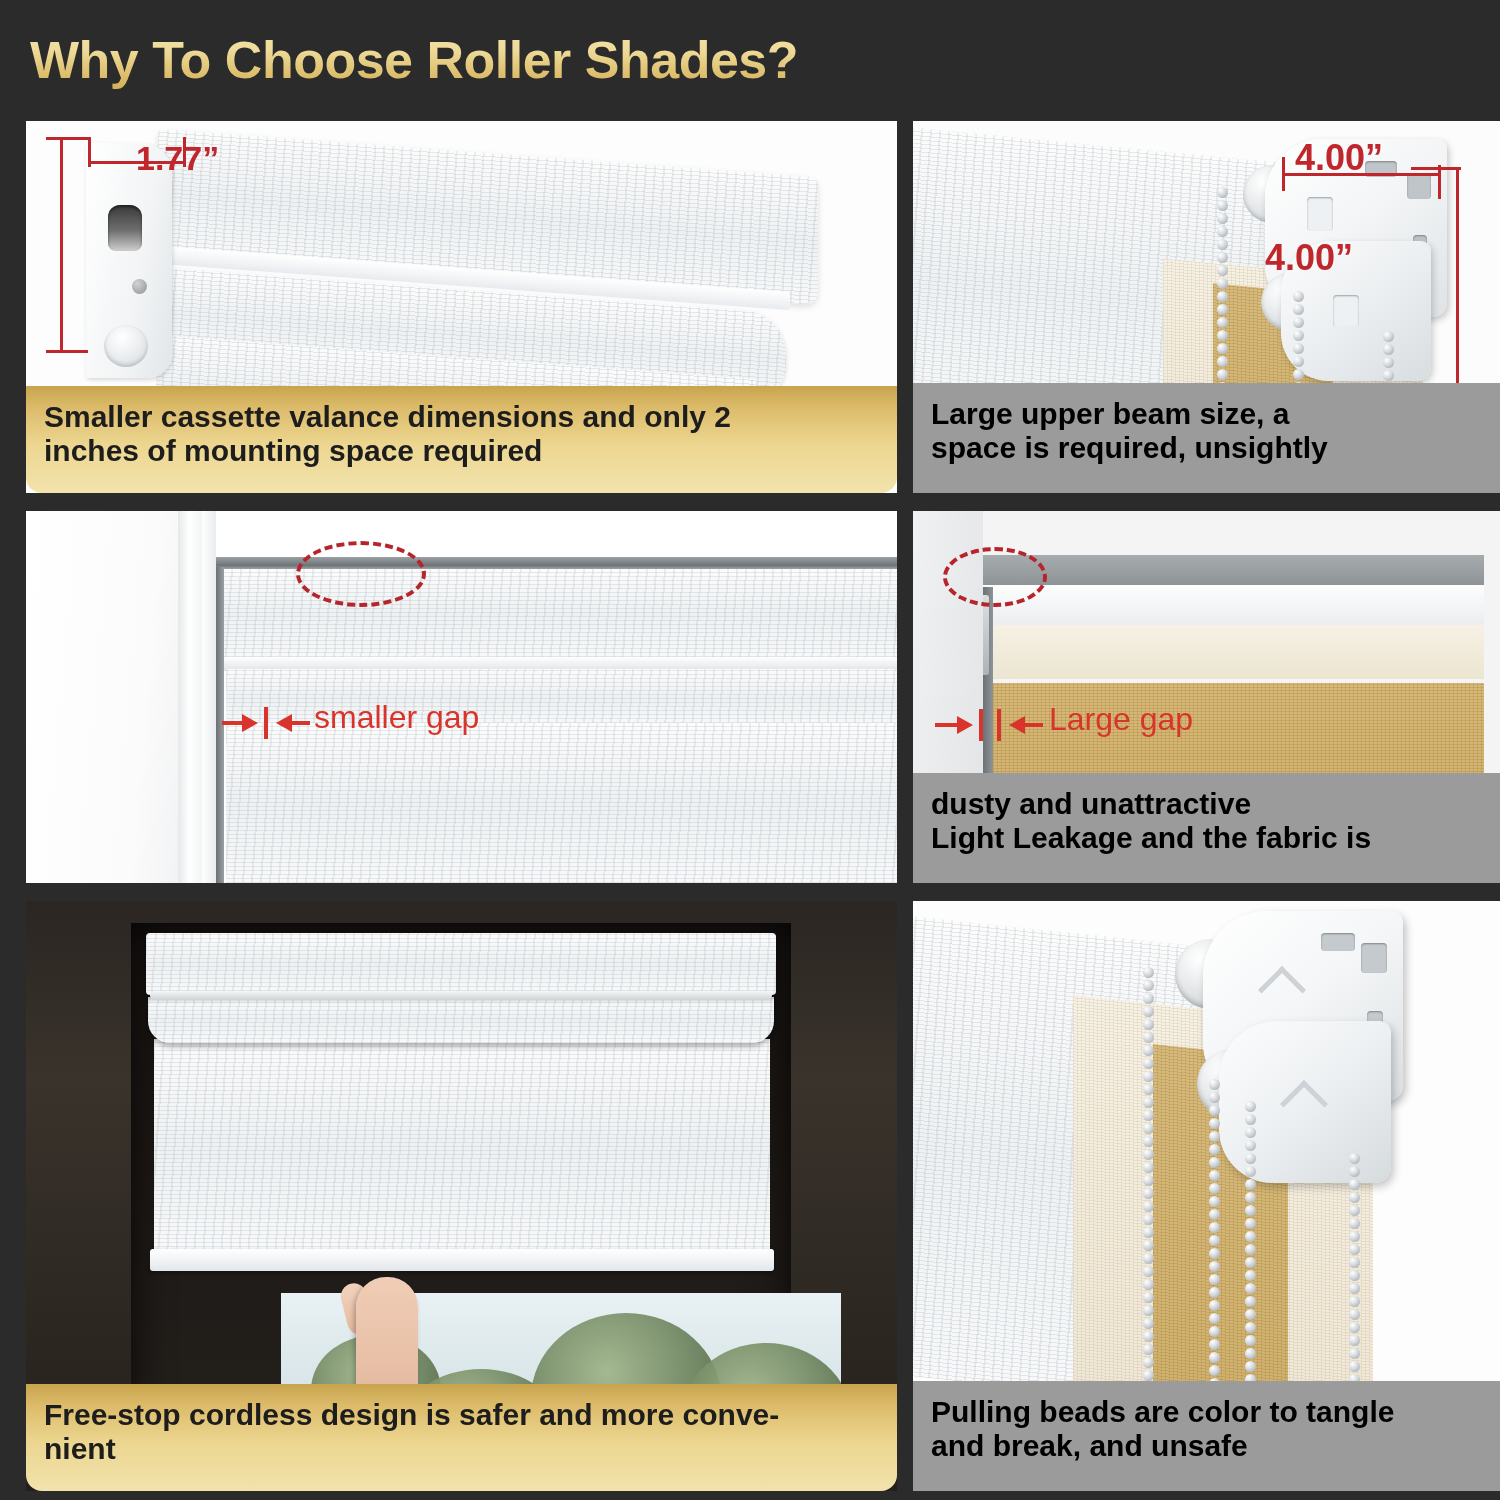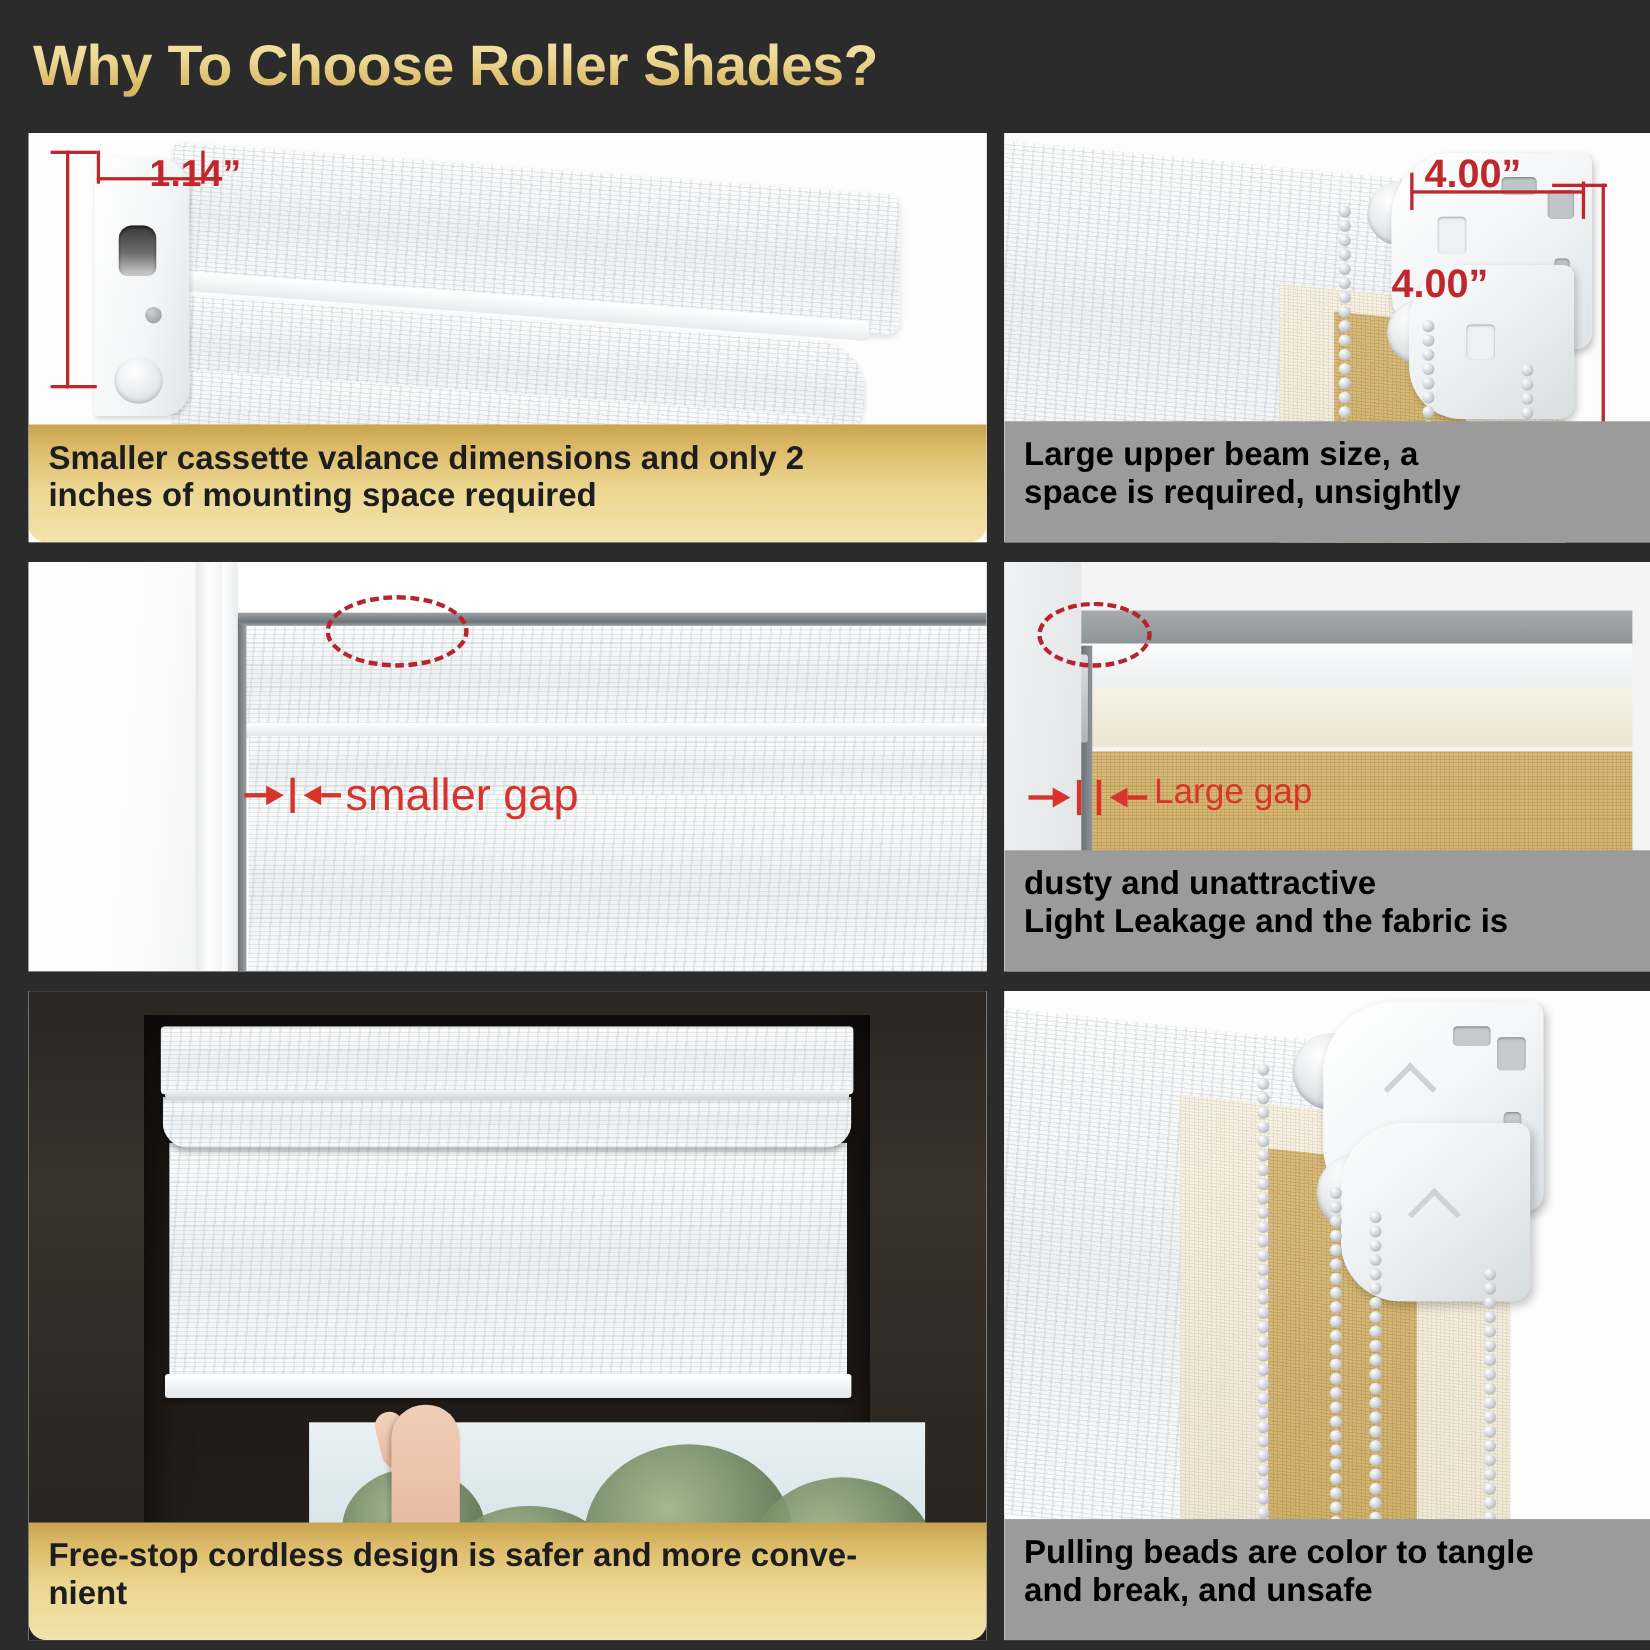--- a/index.html
+++ b/index.html
@@ -373,21 +373,21 @@
       <div class="fabric fab-white"></div>
       <div class="endcap">
         <div class="endcap-notch"></div>
         <div class="endcap-screw"></div>
         <div class="endcap-roll"></div>
       </div>
 
       <div class="dim-line dim-h" style="left:62px;top:40px;width:98px;"></div>
       <div class="tick" style="left:62px;top:16px;width:3px;height:30px;"></div>
       <div class="tick" style="left:157px;top:16px;width:3px;height:30px;"></div>
-      <div class="dim-label" style="left:110px;top:18px;font-size:34px;">1.14”</div>
+      <div class="dim-label" style="left:110px;top:18px;font-size:34px;">1.77”</div>
 
       <div class="dim-line dim-v" style="left:34px;top:16px;height:216px;"></div>
       <div class="tick" style="left:20px;top:16px;width:42px;height:3px;"></div>
       <div class="tick" style="left:20px;top:229px;width:42px;height:3px;"></div>
 
     </div>
 
     <div class="caption gold tall">
       <span class="cap-line">Smaller cassette valance dimensions and only 2</span>
       <span class="cap-line">inches of mounting space required</span>
@@ -500,21 +500,21 @@
       <div class="frame-edge"></div>
       <div class="frame-edge2"></div>
 
       <div class="dashed-ellipse" style="left:270px;top:30px;width:130px;height:66px;"></div>
 
       <div class="arrow-tail" style="left:196px;top:210px;width:22px;"></div>
       <div class="arrow-r" style="left:216px;top:203px;"></div>
       <div class="gap-bar" style="left:238px;top:196px;height:32px;"></div>
       <div class="arrow-l" style="left:250px;top:203px;"></div>
       <div class="arrow-tail" style="left:266px;top:210px;width:18px;"></div>
-      <div class="gap-label" style="left:288px;top:188px;font-size:41px;">smaller gap</div>
+      <div class="gap-label" style="left:288px;top:188px;font-size:32px;">smaller gap</div>
     </div>
 
   </div>
 
   <div class="panel right r2" id="p4">
     <div class="photo">
       <div class="bg"></div>
       <div class="beam-top"></div>
       <div class="beam-white"></div>
       <div class="beam-cream"></div>

